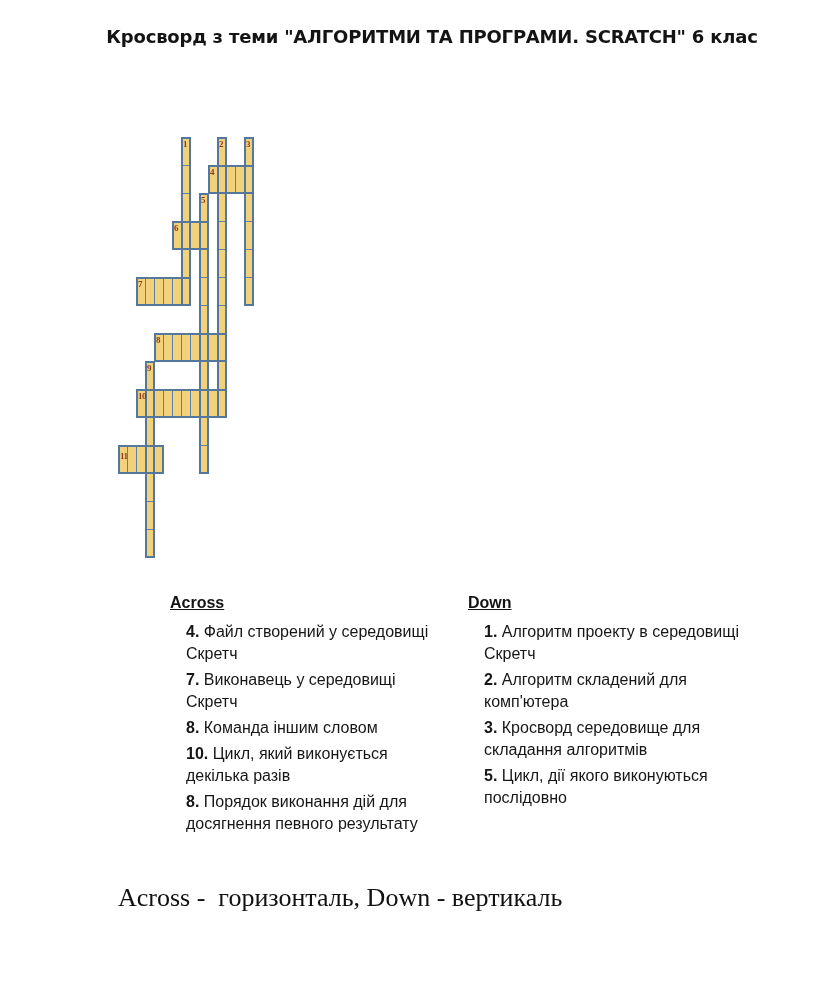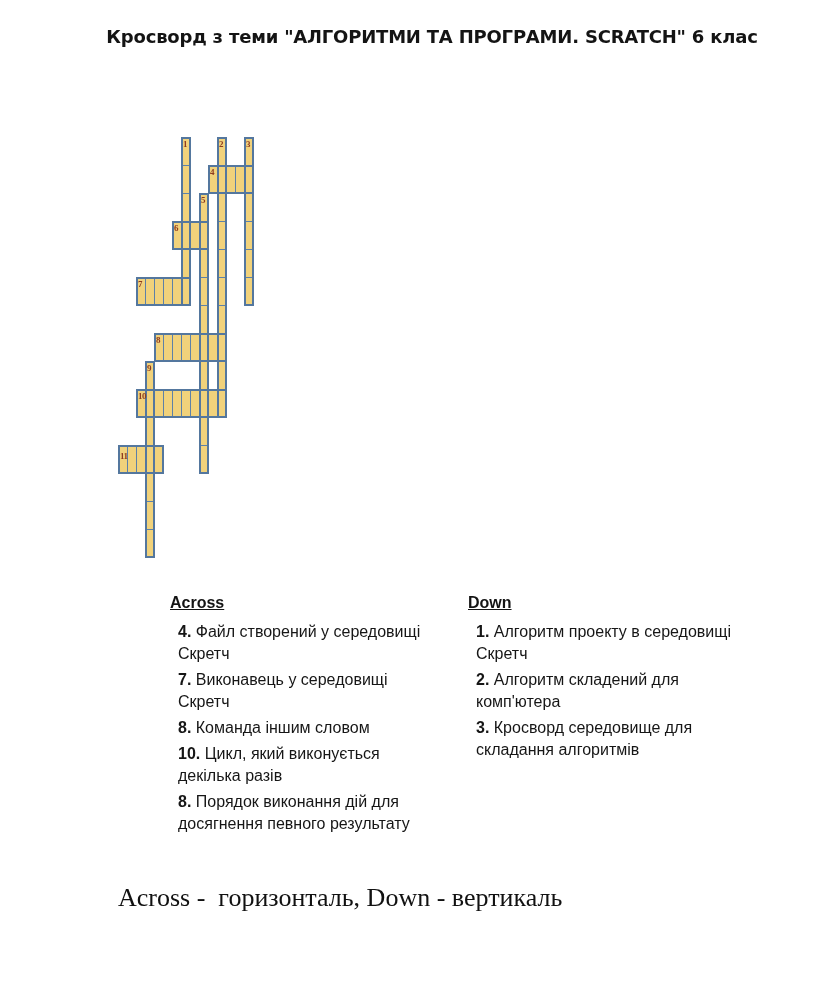--- a/index.html
+++ b/index.html
@@ -31,21 +31,21 @@
   .clues {
     position: absolute; top: 592px;
     font-size: 16px; line-height: 22px; color: #161616;
   }
   .clues-across { left: 170px; width: 262px; }
   .clues-down   { left: 468px; width: 280px; }
   .clues h2 {
     margin: 0 0 7px 0; font-size: 16px; font-weight: bold;
     text-decoration: underline; color: #141414;
   }
-  .clue { margin: 0 0 4px 8px; }
+  .clue { margin: 0 0 4px 16px; }
   .clue .cnum { font-weight: bold; }
   .footer-note {
     position: absolute; left: 118px; top: 883px; margin: 0;
     font-family: "Liberation Serif", serif; font-size: 26px; color: #111111;
     white-space: pre;
   }
 </style>
 </head>
 <body>
 
@@ -152,16 +152,17 @@
       <div class="clue"><span class="cnum">8.</span><span class="ctext"> Порядок виконання дій для досягнення певного результату</span></div>
     </div>
 </section>
 
 <section class="clues clues-down">
   <h2>Down</h2>
   <div id="down-list">
       <div class="clue"><span class="cnum">1.</span><span class="ctext"> Алгоритм проекту в середовищі Скретч</span></div>
       <div class="clue"><span class="cnum">2.</span><span class="ctext"> Алгоритм складений для комп'ютера</span></div>
       <div class="clue"><span class="cnum">3.</span><span class="ctext"> Кросворд середовище для складання алгоритмів</span></div>
+      <div class="clue"><span class="cnum">5.</span><span class="ctext"> Цикл, дії якого виконуються послідовно</span></div>
     </div>
 </section>
 
 <p class="footer-note">Across -  горизонталь, Down - вертикаль</p>
 
 </body></html>

